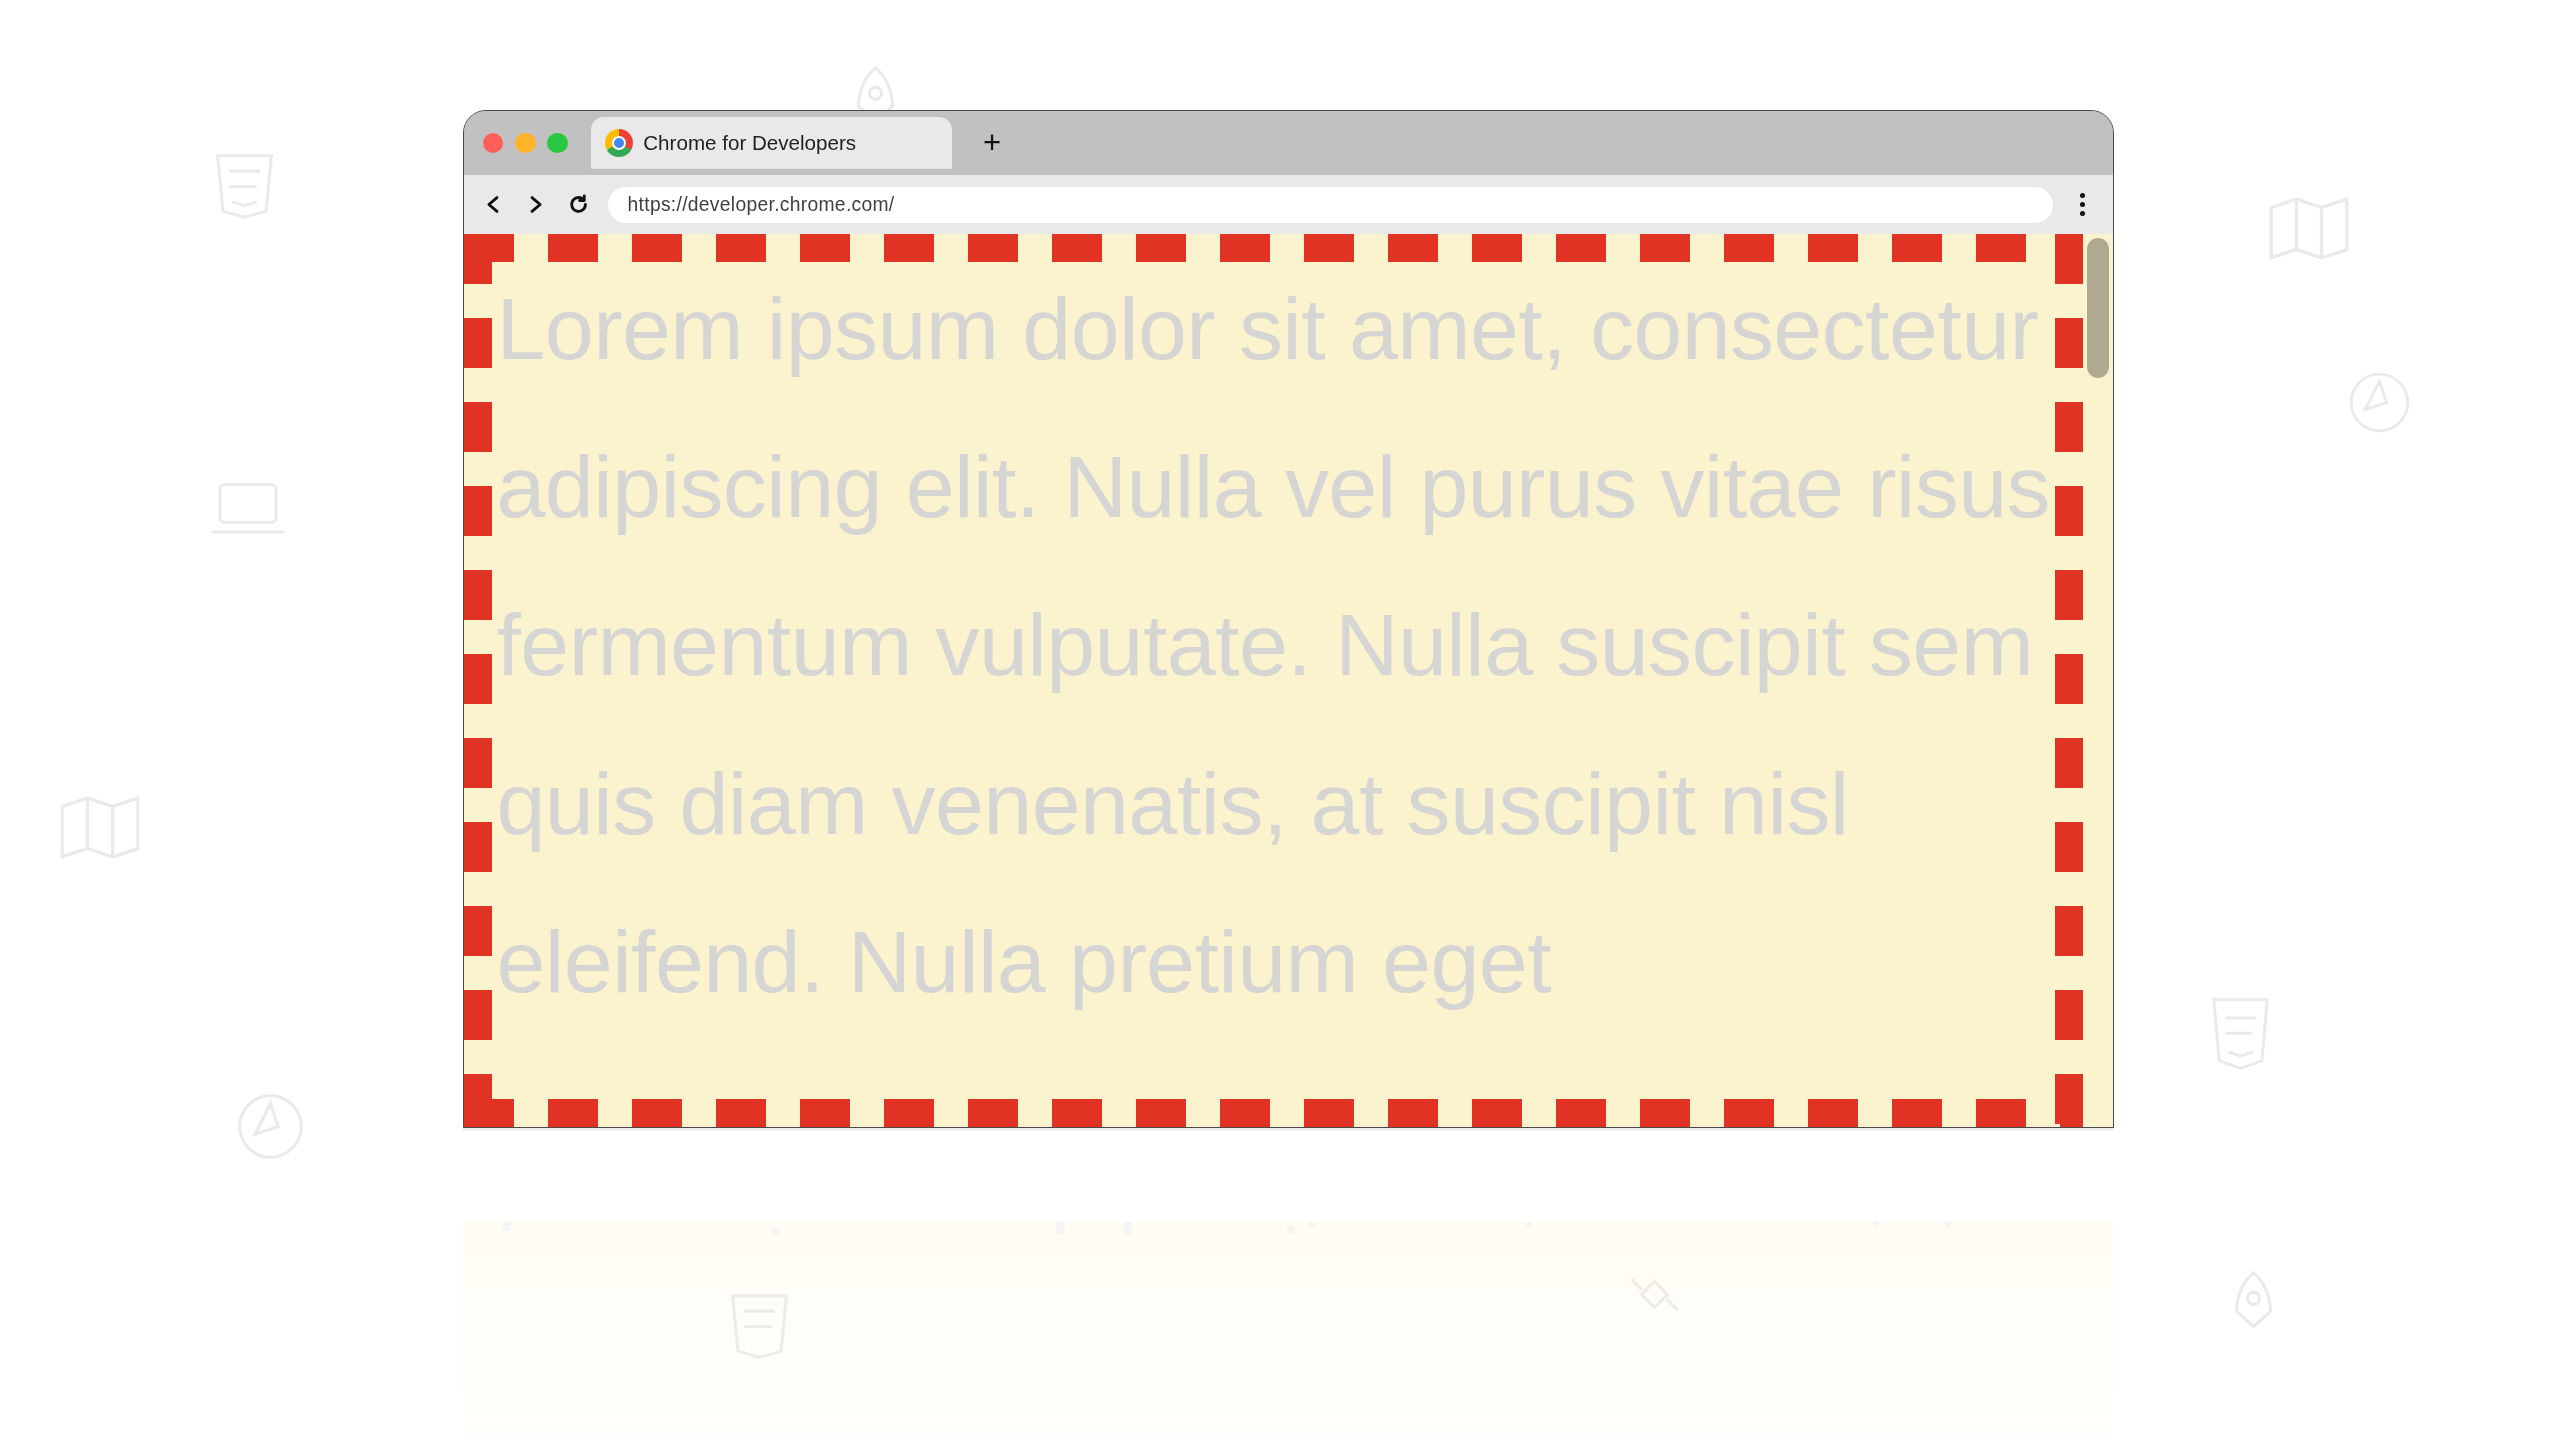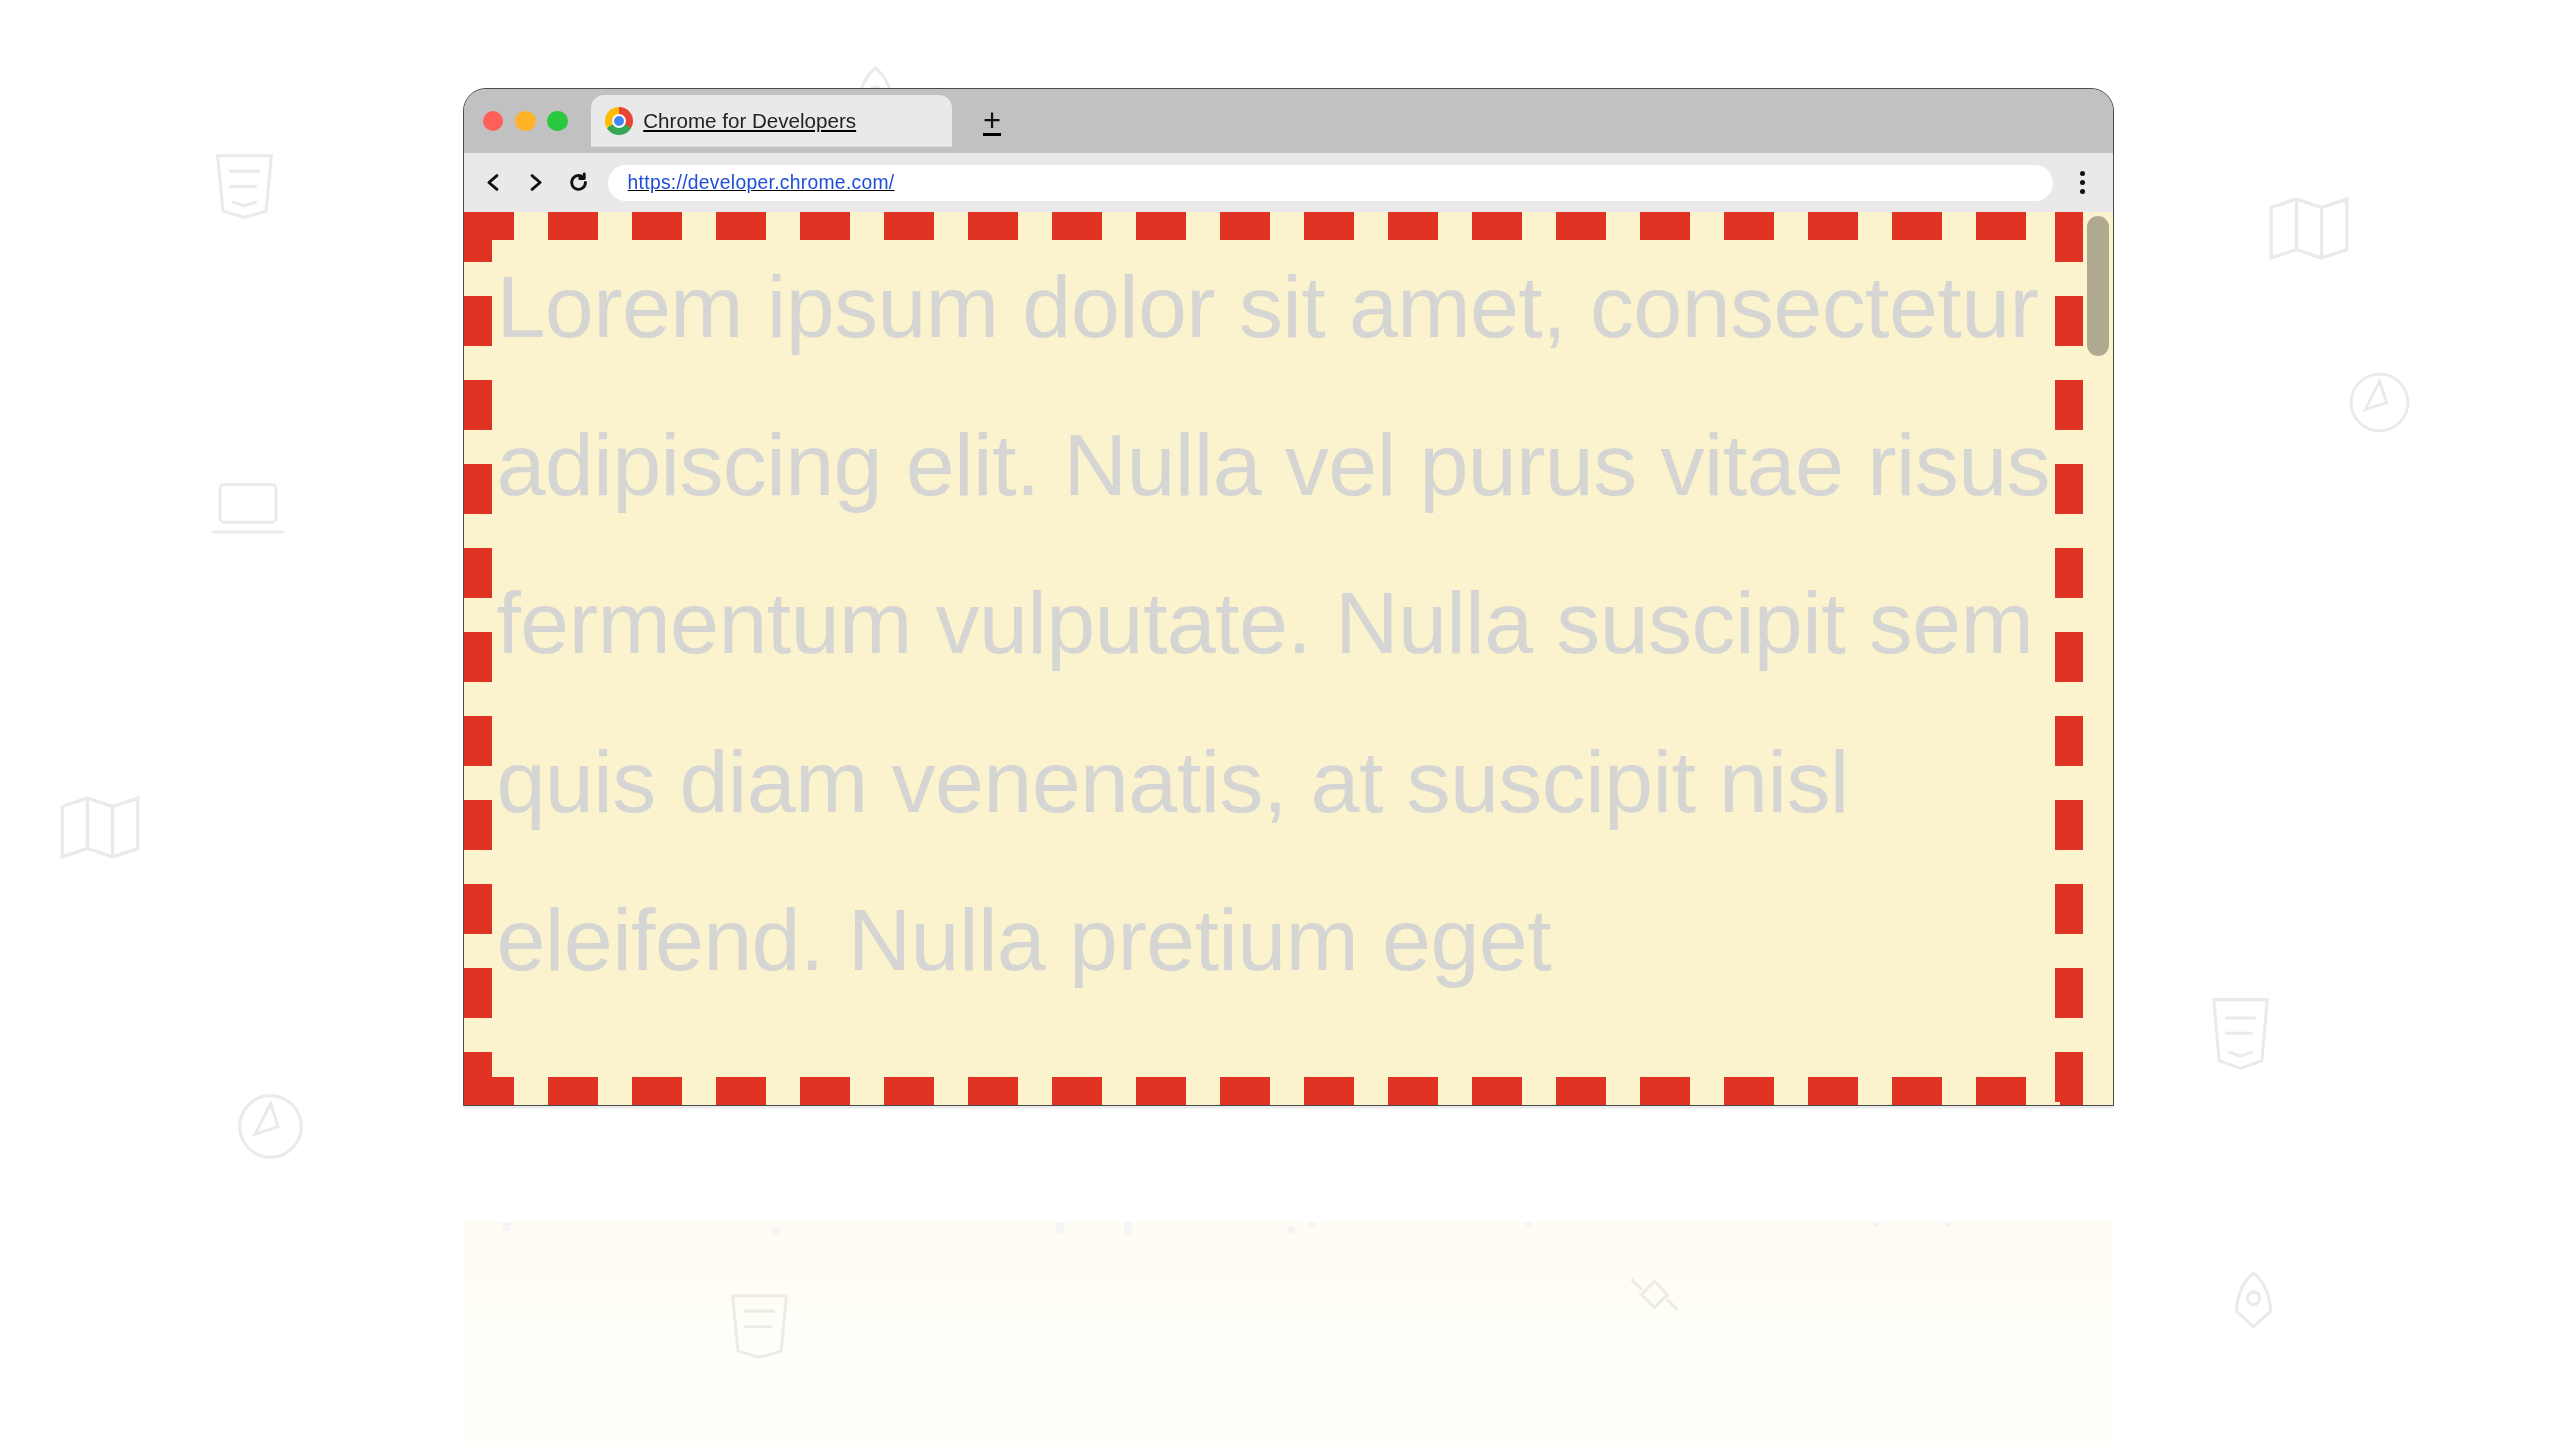--- a/index.html
+++ b/index.html
@@ -13,22 +13,21 @@
   overflow: hidden;
 }
 
 .stage {
   position: relative;
   width: 100%;
   height: 100%;
   display: flex;
   align-items: flex-start;
   justify-content: center;
-  padding-top: 88px;
-  text-decoration: underline;
+  padding-top: 110px;
 }
 
 
 .browser {
   position: relative;
   width: 1651px;
   height: 1018px;
   background: #c1c1c1;
   border-radius: 23px 23px 0 0;
   border: 1.9px solid #4a4a4a;
@@ -90,21 +89,21 @@
 
 .omnibox {
   flex: 1;
   height: 36px;
   background: #fff;
   border-radius: 18px;
   display: flex;
   align-items: center;
   padding: 0 19.3px;
 }
-.url { font-size: 19.3px; color:#1d4ed8; letter-spacing:0.3px; }
+.url { font-size: 19.3px; color:#404040; letter-spacing:0.3px; }
 
 .menu-dots { width:26px; display:flex; flex-direction:column; align-items:center; gap:3.9px; }
 .menu-dots span { width:5.2px; height:5.2px; background:#111; border-radius:50%; }
 
 
 .viewport {
   position: relative;
   background: #fbf3ce;
   height: calc(100% - 64px - 59px);
   overflow: hidden;

